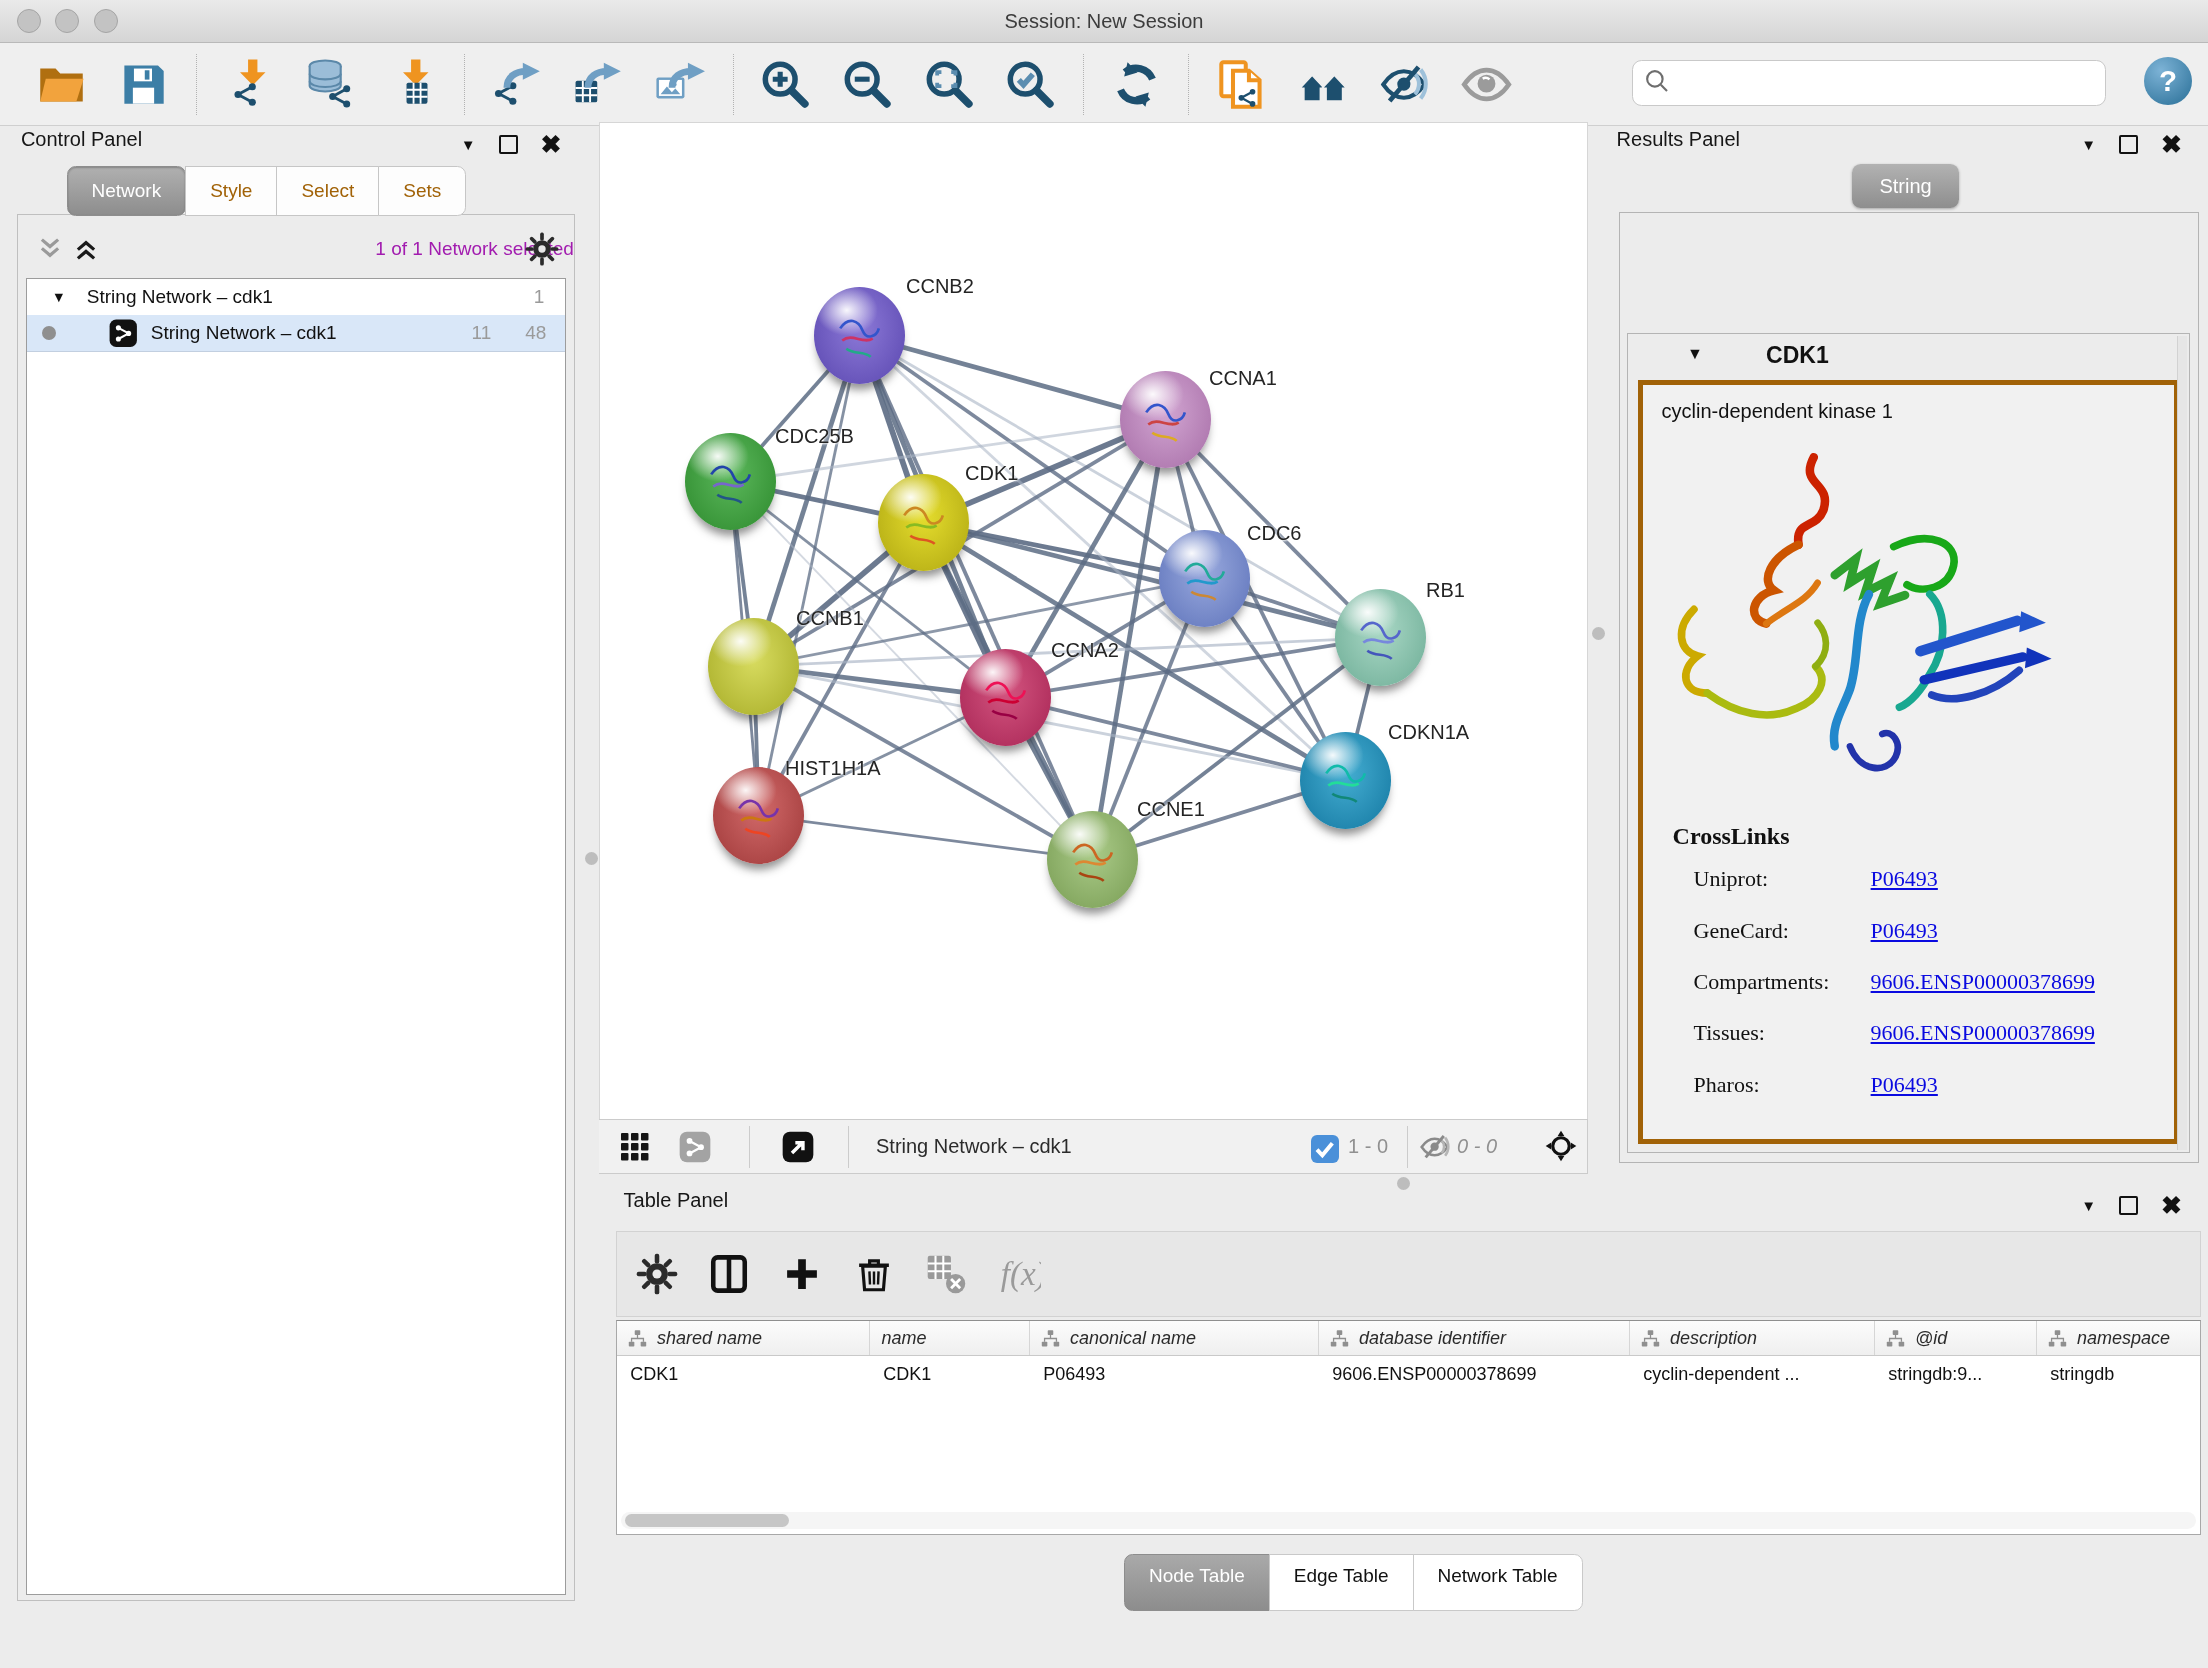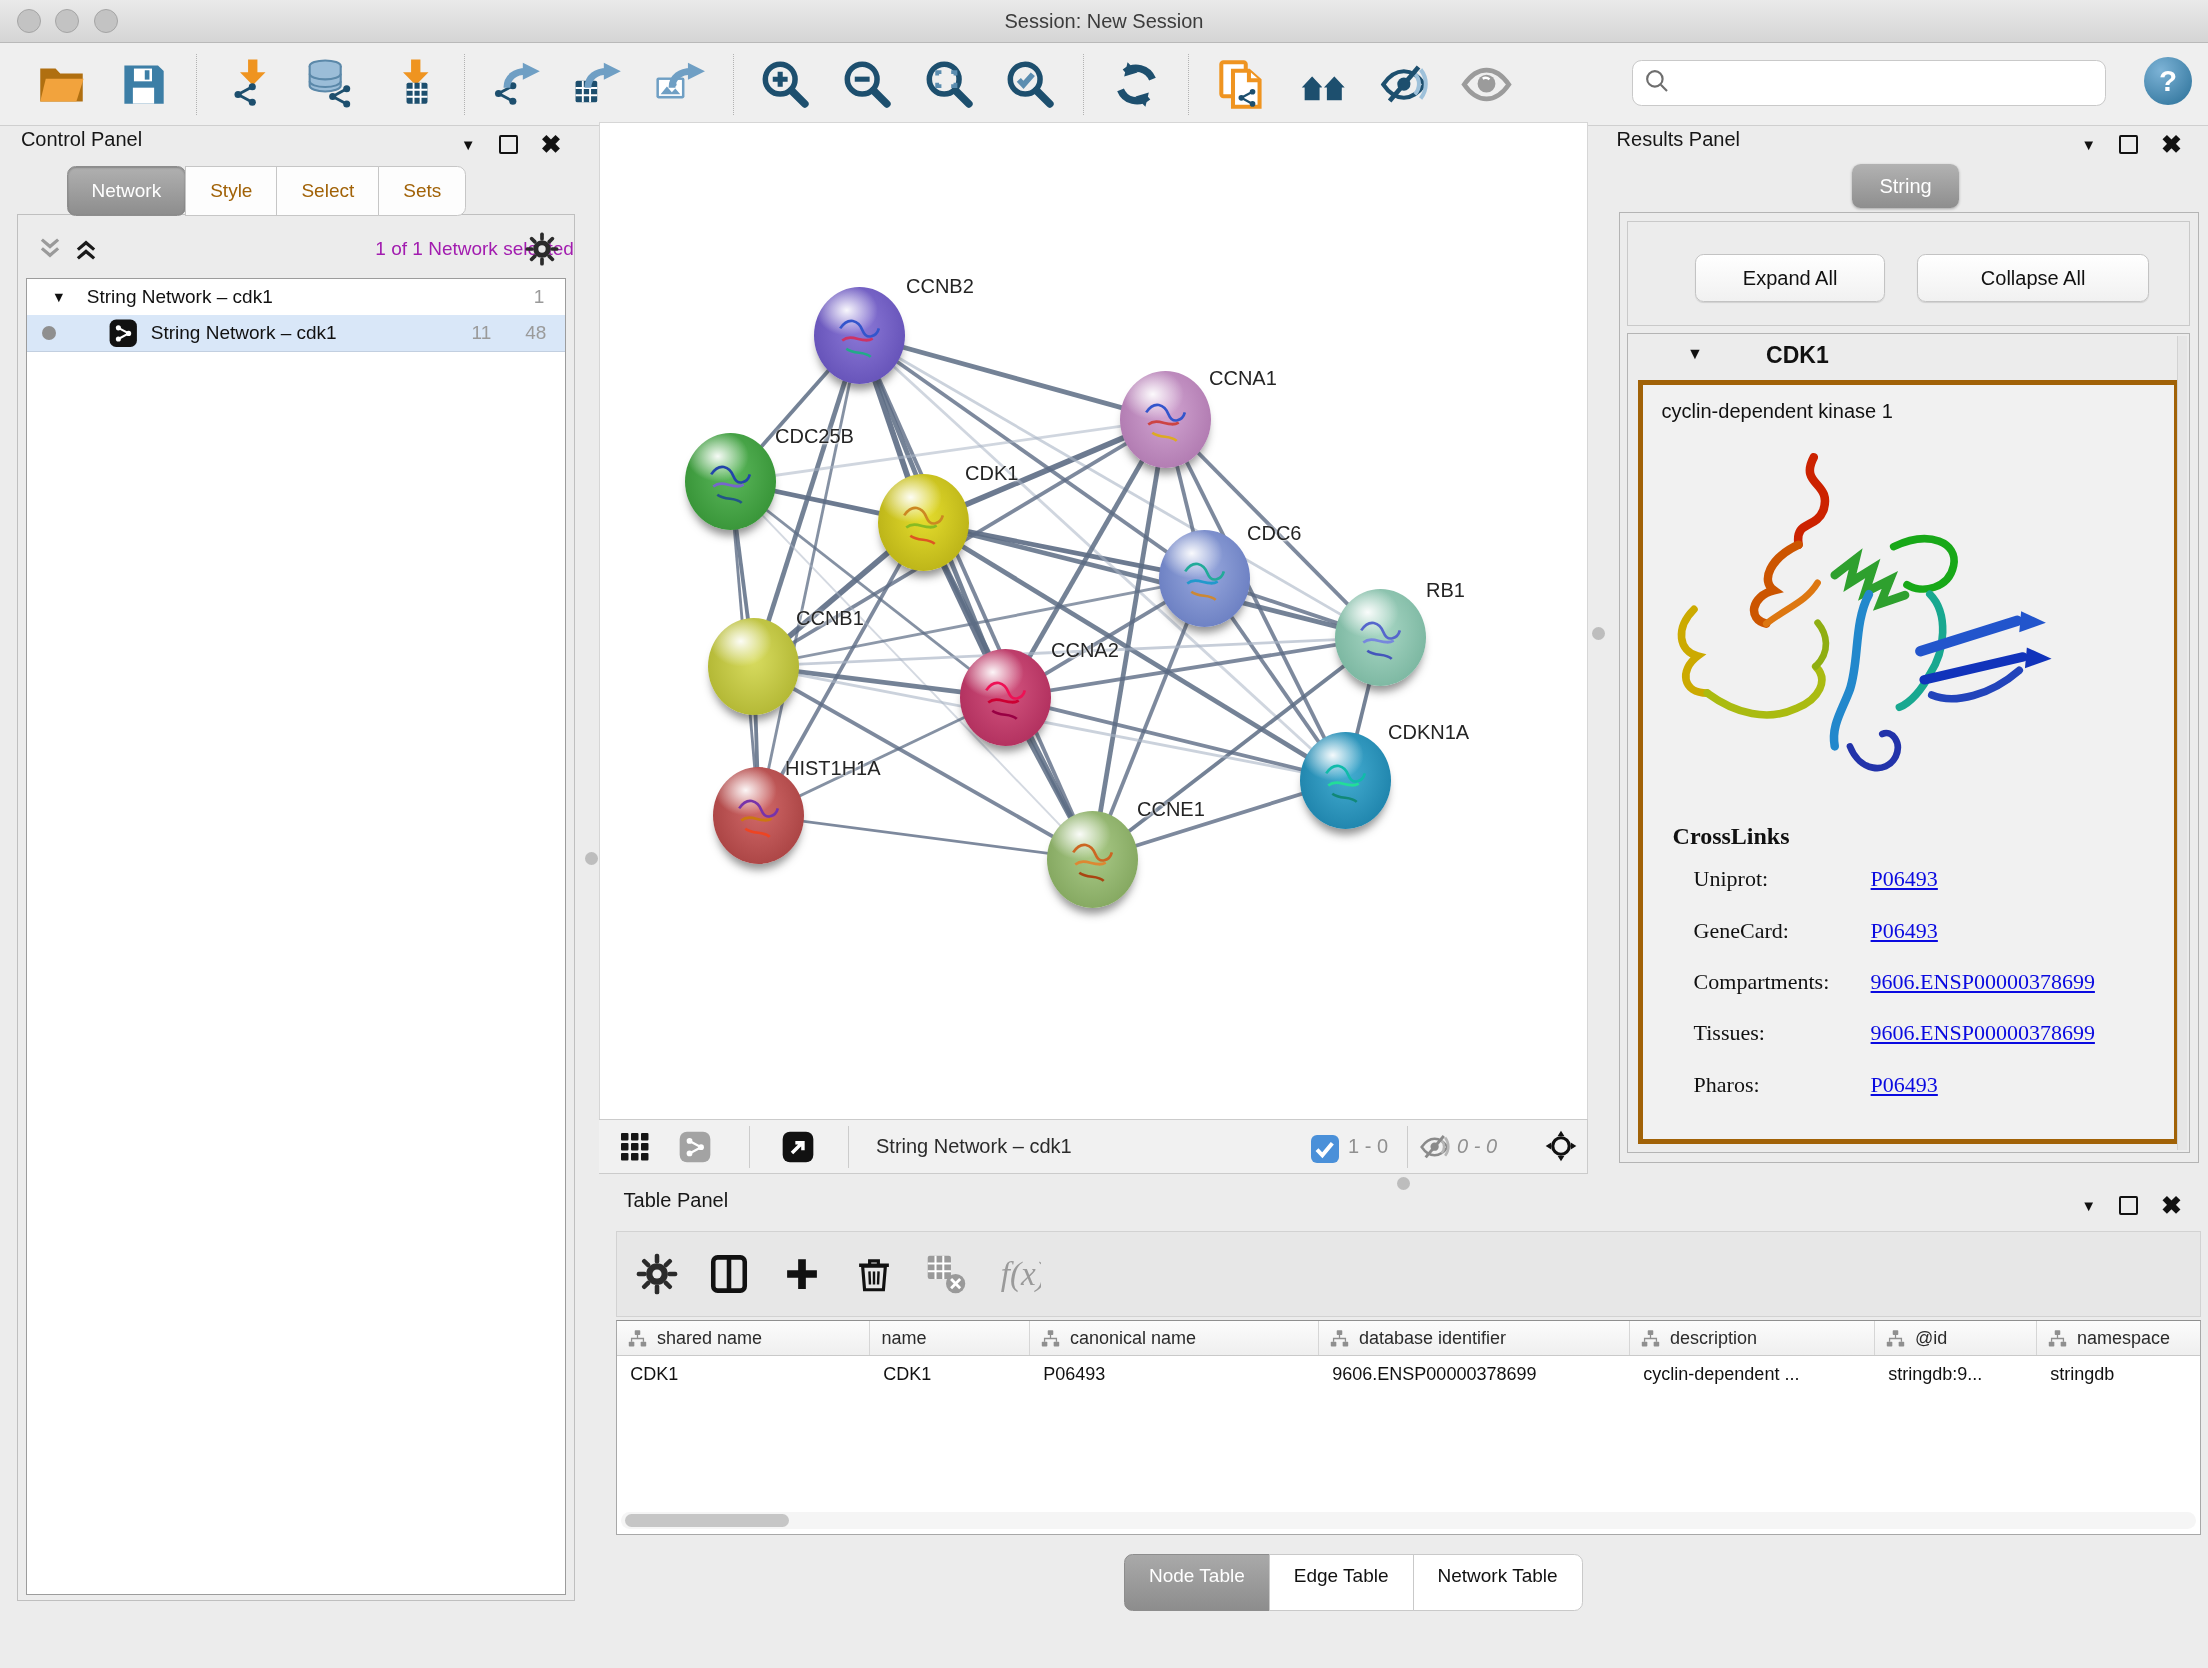--- a/index.html
+++ b/index.html
@@ -99,21 +99,21 @@
   .xlrow{position:absolute;left:51px;width:476px;font-family:"Liberation Serif",serif;font-size:22px;color:#111;}
   .xlrow a{position:absolute;left:177px;top:0;color:#0a0ae0;text-decoration:underline;}
   .r-scroll{position:absolute;right:1.9px;top:1.9px;bottom:1.9px;width:9.5px;background:#e6e6e6;border-left:1px solid #d2d2d2;}
 
   
   .tpanel{position:absolute;left:616px;top:1187px;width:1585px;height:399px;}
   .t-toolbar{position:absolute;left:0;top:44px;width:100%;height:86px;background:#e7e7e7;border:1px solid #d2d2d2;box-sizing:border-box;}
   .t-ico{position:absolute;top:21px;width:42px;height:42px;}
   .t-ico svg{width:42px;height:42px;}
   .t-table{position:absolute;left:0;top:133px;width:100%;height:215px;background:#fff;border:1px solid #a8a8a8;border-top:1.9px solid #8f8f8f;box-sizing:border-box;overflow:hidden;}
-  .t-head{display:flex;height:34px;background:linear-gradient(#fcfcfc,#efefef);border-bottom:1px solid #c9c9c9;}
+  .t-head{display:flex;height:34px;background:linear-gradient(#fcfcfc,#efefef);border-bottom:1px solid #c9c9c9;font-style:italic;}
   .t-hc{display:flex;align-items:center;gap:9.5px;padding-left:11.4px;box-sizing:border-box;border-right:1px solid #d6d6d6;
     font-size:18px;color:#2b2b2b;overflow:hidden;white-space:nowrap;flex:none;}
   .t-hc svg{width:19px;height:19px;flex:none;}
   .t-row{display:flex;height:36px;}
   .t-cell{padding-left:13.3px;font-size:18px;color:#111;box-sizing:border-box;overflow:hidden;white-space:nowrap;line-height:36px;flex:none;}
   .t-scroll{position:absolute;left:3.8px;right:3.8px;bottom:4.8px;height:17px;background:#f5f5f5;border-radius:8.6px;}
   .t-thumb{position:absolute;left:3.8px;top:1.9px;width:164px;height:13.3px;background:#c6c6c6;border-radius:6.7px;}
 
   .btabs{position:absolute;left:1124px;top:1554px;display:flex;height:57px;}
   .btab{padding:0 24px;font-size:19px;line-height:42px;background:#fff;border:1px solid #c9c9c9;color:#111;margin-right:-1px;}
@@ -583,24 +583,20 @@
 
   <div class="rpanel">
     <div class="phead-title" style="left:7.6px;top:1.9px;">Results Panel</div>
     <div class="picons" style="right:19px;top:5.7px;">
       <span class="pico-tri">▼</span>
       <span class="pico-sq"></span>
       <span class="pico-x">✖</span>
     </div>
     <div class="rtab">String</div>
     <div class="r-outer">
-      <div class="r-btnbox">
-        <div class="rbtn expand">Expand All</div>
-        <div class="rbtn collapse">Collapse All</div>
-      </div>
       <div class="r-cdkbox">
         <span class="r-tri">▼</span>
         <span class="r-gene">CDK1</span>
         <div class="r-inner">
           <div class="r-desc">cyclin-dependent kinase 1</div>
           <svg class="protein" viewBox="0 0 430 392">
             <g fill="none" stroke-linecap="round">
               <path d="M168 18 C152 48 188 44 178 74 C170 94 148 84 152 110" stroke="#cc2200" stroke-width="9"></path>
               <path d="M152 110 C122 124 112 148 126 158 C102 164 98 188 118 193" stroke="#cc5500" stroke-width="9"></path>
               <path d="M118 193 C140 176 160 170 172 150" stroke="#dd7711" stroke-width="7"></path>

